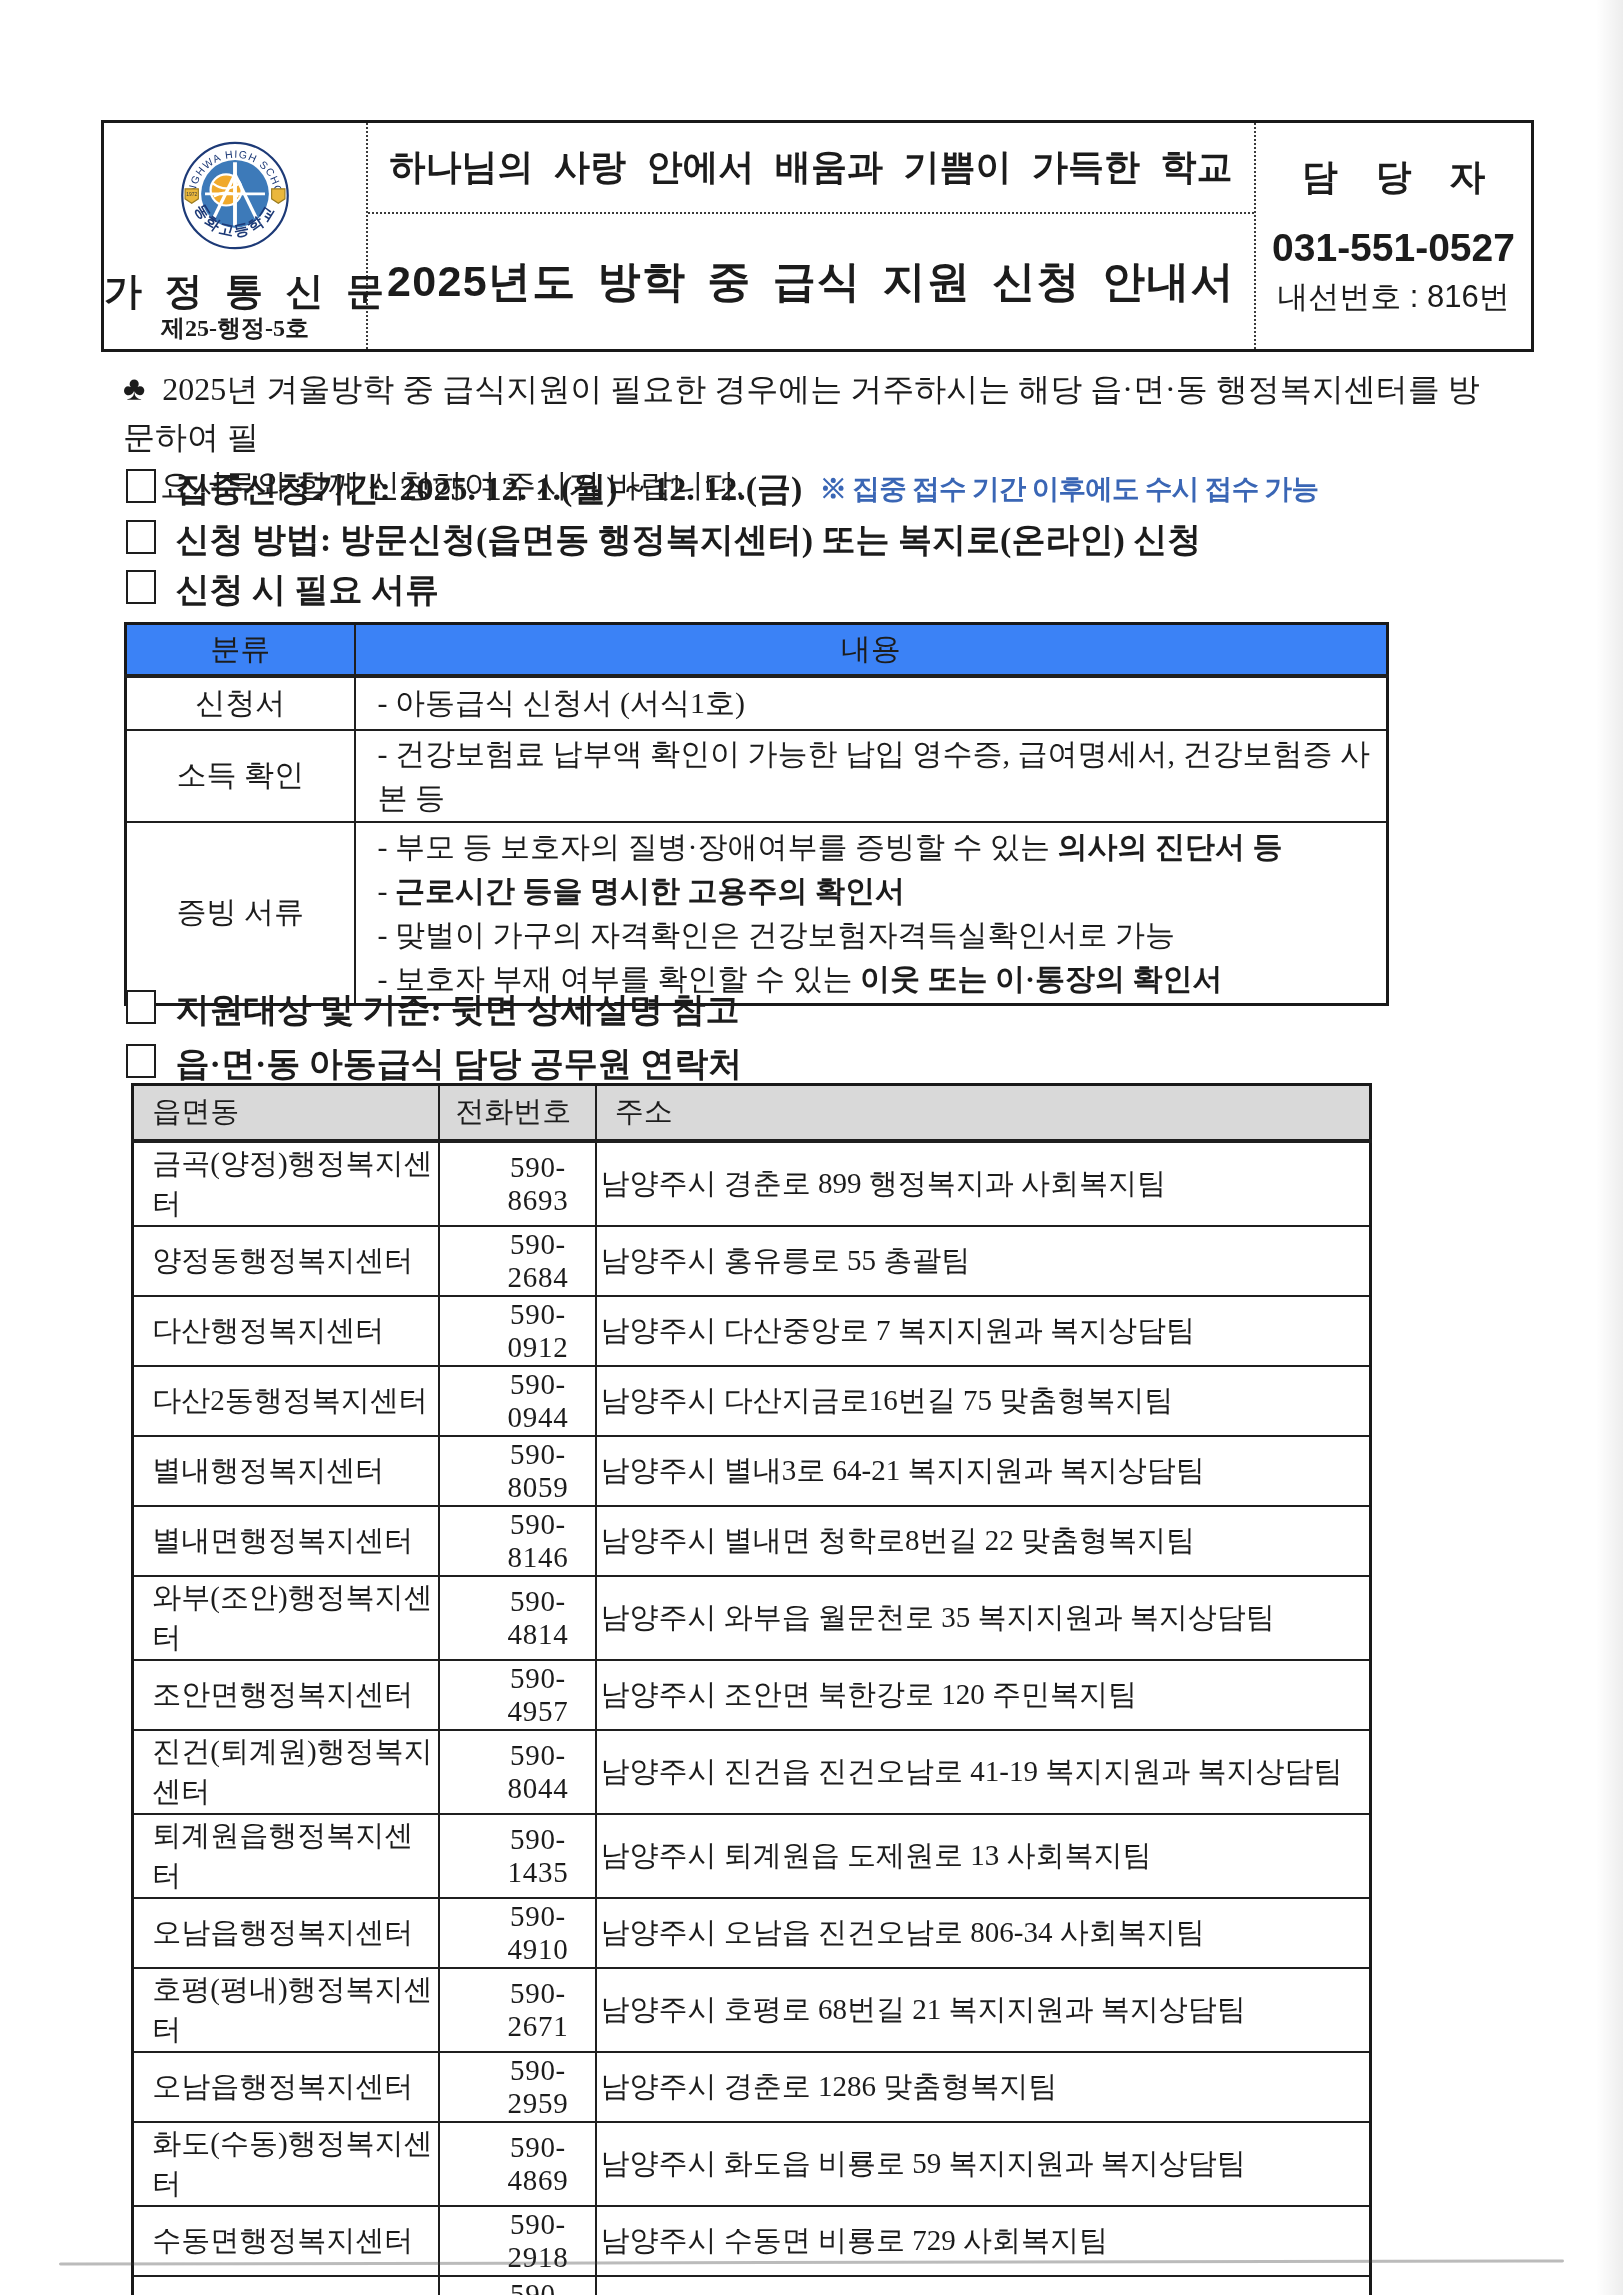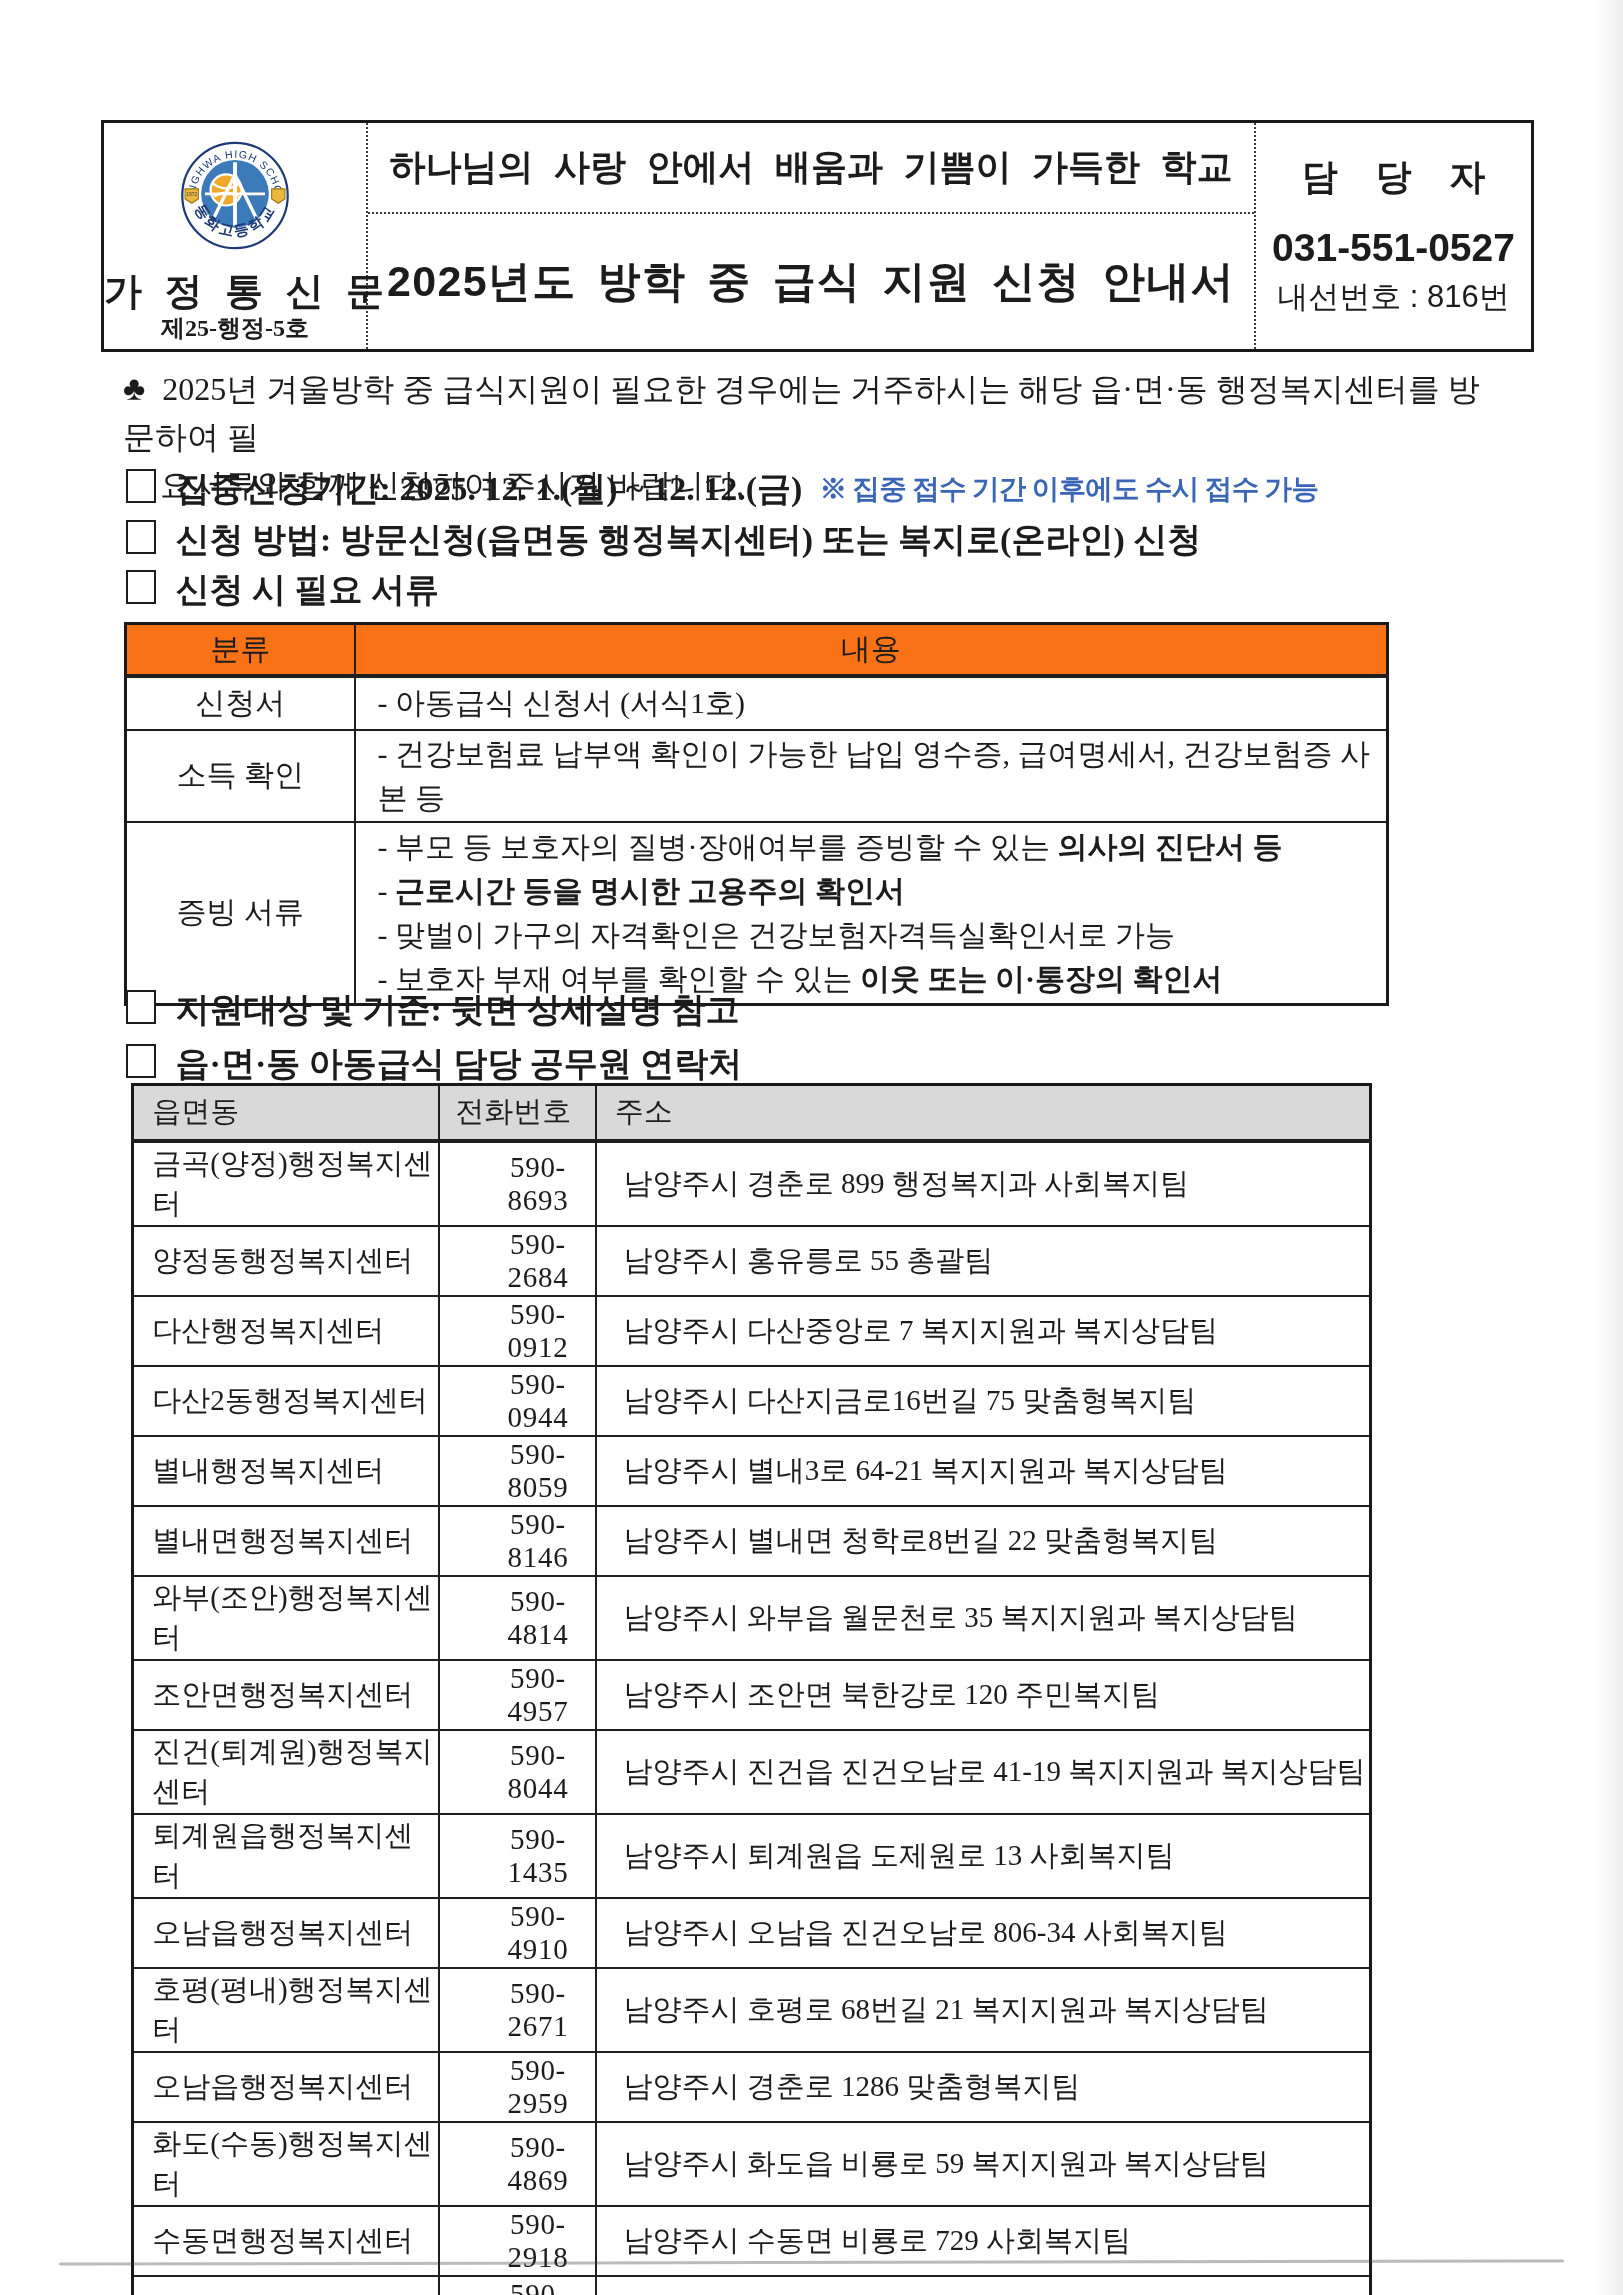--- a/index.html
+++ b/index.html
@@ -60,38 +60,38 @@
   .h-docs   { top:567px; }
   .h-target { top:987px; }
   .h-contact{ top:1041px; }
 
   
   table { border-collapse:collapse; table-layout:fixed; }
   td, th { border:2.6px solid #1f1f1f; font-weight:normal; }
 
   .tbl-docs { position:absolute; left:124px; top:622px; width:1265px;
     border:3.9px solid #191919; font-size:30px; }
-  .tbl-docs thead tr { height:52px; background:#f97316; }
+  .tbl-docs thead tr { height:52px; background:#3b82f6; }
   .tbl-docs thead th { border-bottom:4.6px solid #1f1f1f; text-align:center; }
   .tbl-docs td.cat { text-align:center; }
   .tbl-docs td.cont { padding-left:22px; }
   .tbl-docs tbody tr:nth-child(1) { height:54px; }
   .tbl-docs tbody tr:nth-child(2) { height:54px; }
   .tbl-docs tbody tr:nth-child(3) { height:183px; }
   .tbl-docs .line { line-height:44px; }
   .tbl-docs strong { font-weight:bold; }
 
   .tbl-contacts { position:absolute; left:131px; top:1083px; width:1241px;
     border:3.9px solid #191919; font-size:29px; }
   .tbl-contacts thead tr { height:56px; background:#d9d9d9; }
   .tbl-contacts thead th { border-bottom:4.6px solid #1f1f1f; text-align:left; padding-left:18.3px; }
   .tbl-contacts tbody tr { height:56px; }
   .tbl-contacts td.c-name { padding-left:18.3px; }
   .tbl-contacts td.c-phone { text-align:center; letter-spacing:0.7px;padding-left:43px; }
-  .tbl-contacts td.c-addr { padding-left:27px;margin-left:43px; }
+  .tbl-contacts td.c-addr { padding-left:4px;margin-left:43px; }
 </style>
 </head>
 <body>
 
 <div class="page">
 
   <div class="hdr-box">
 
     <div class="hdr-col1">
       <div class="logo-wrap">

